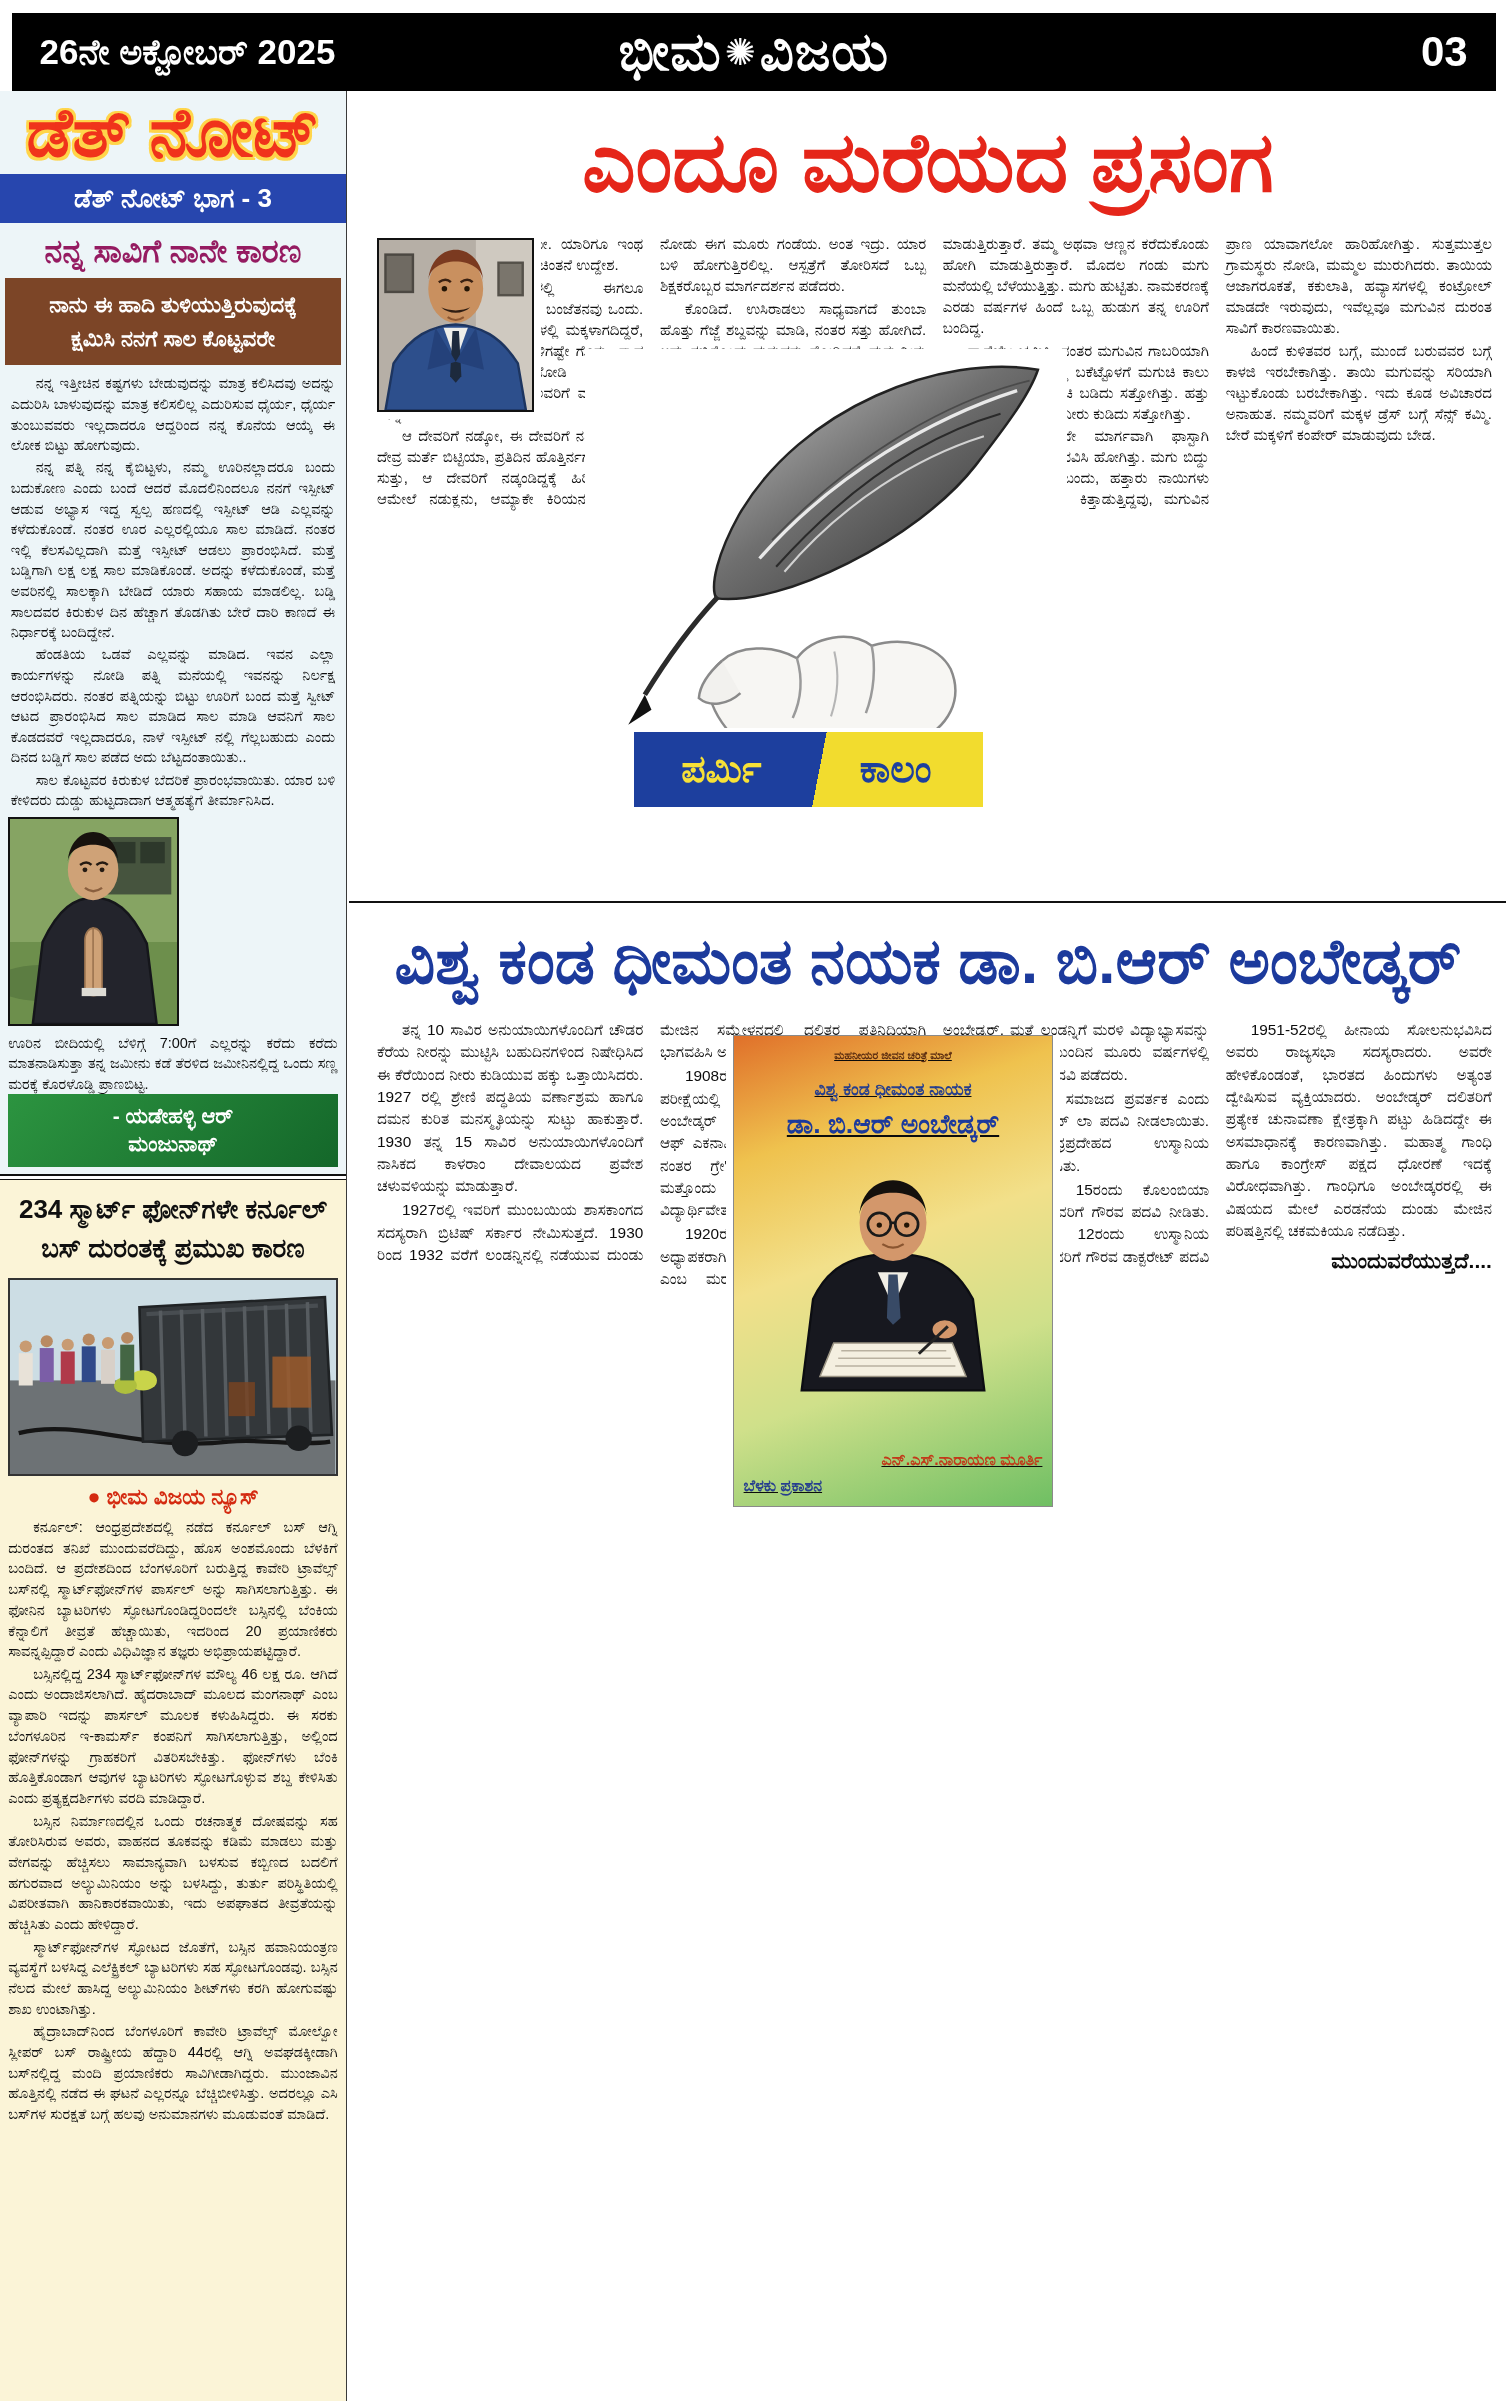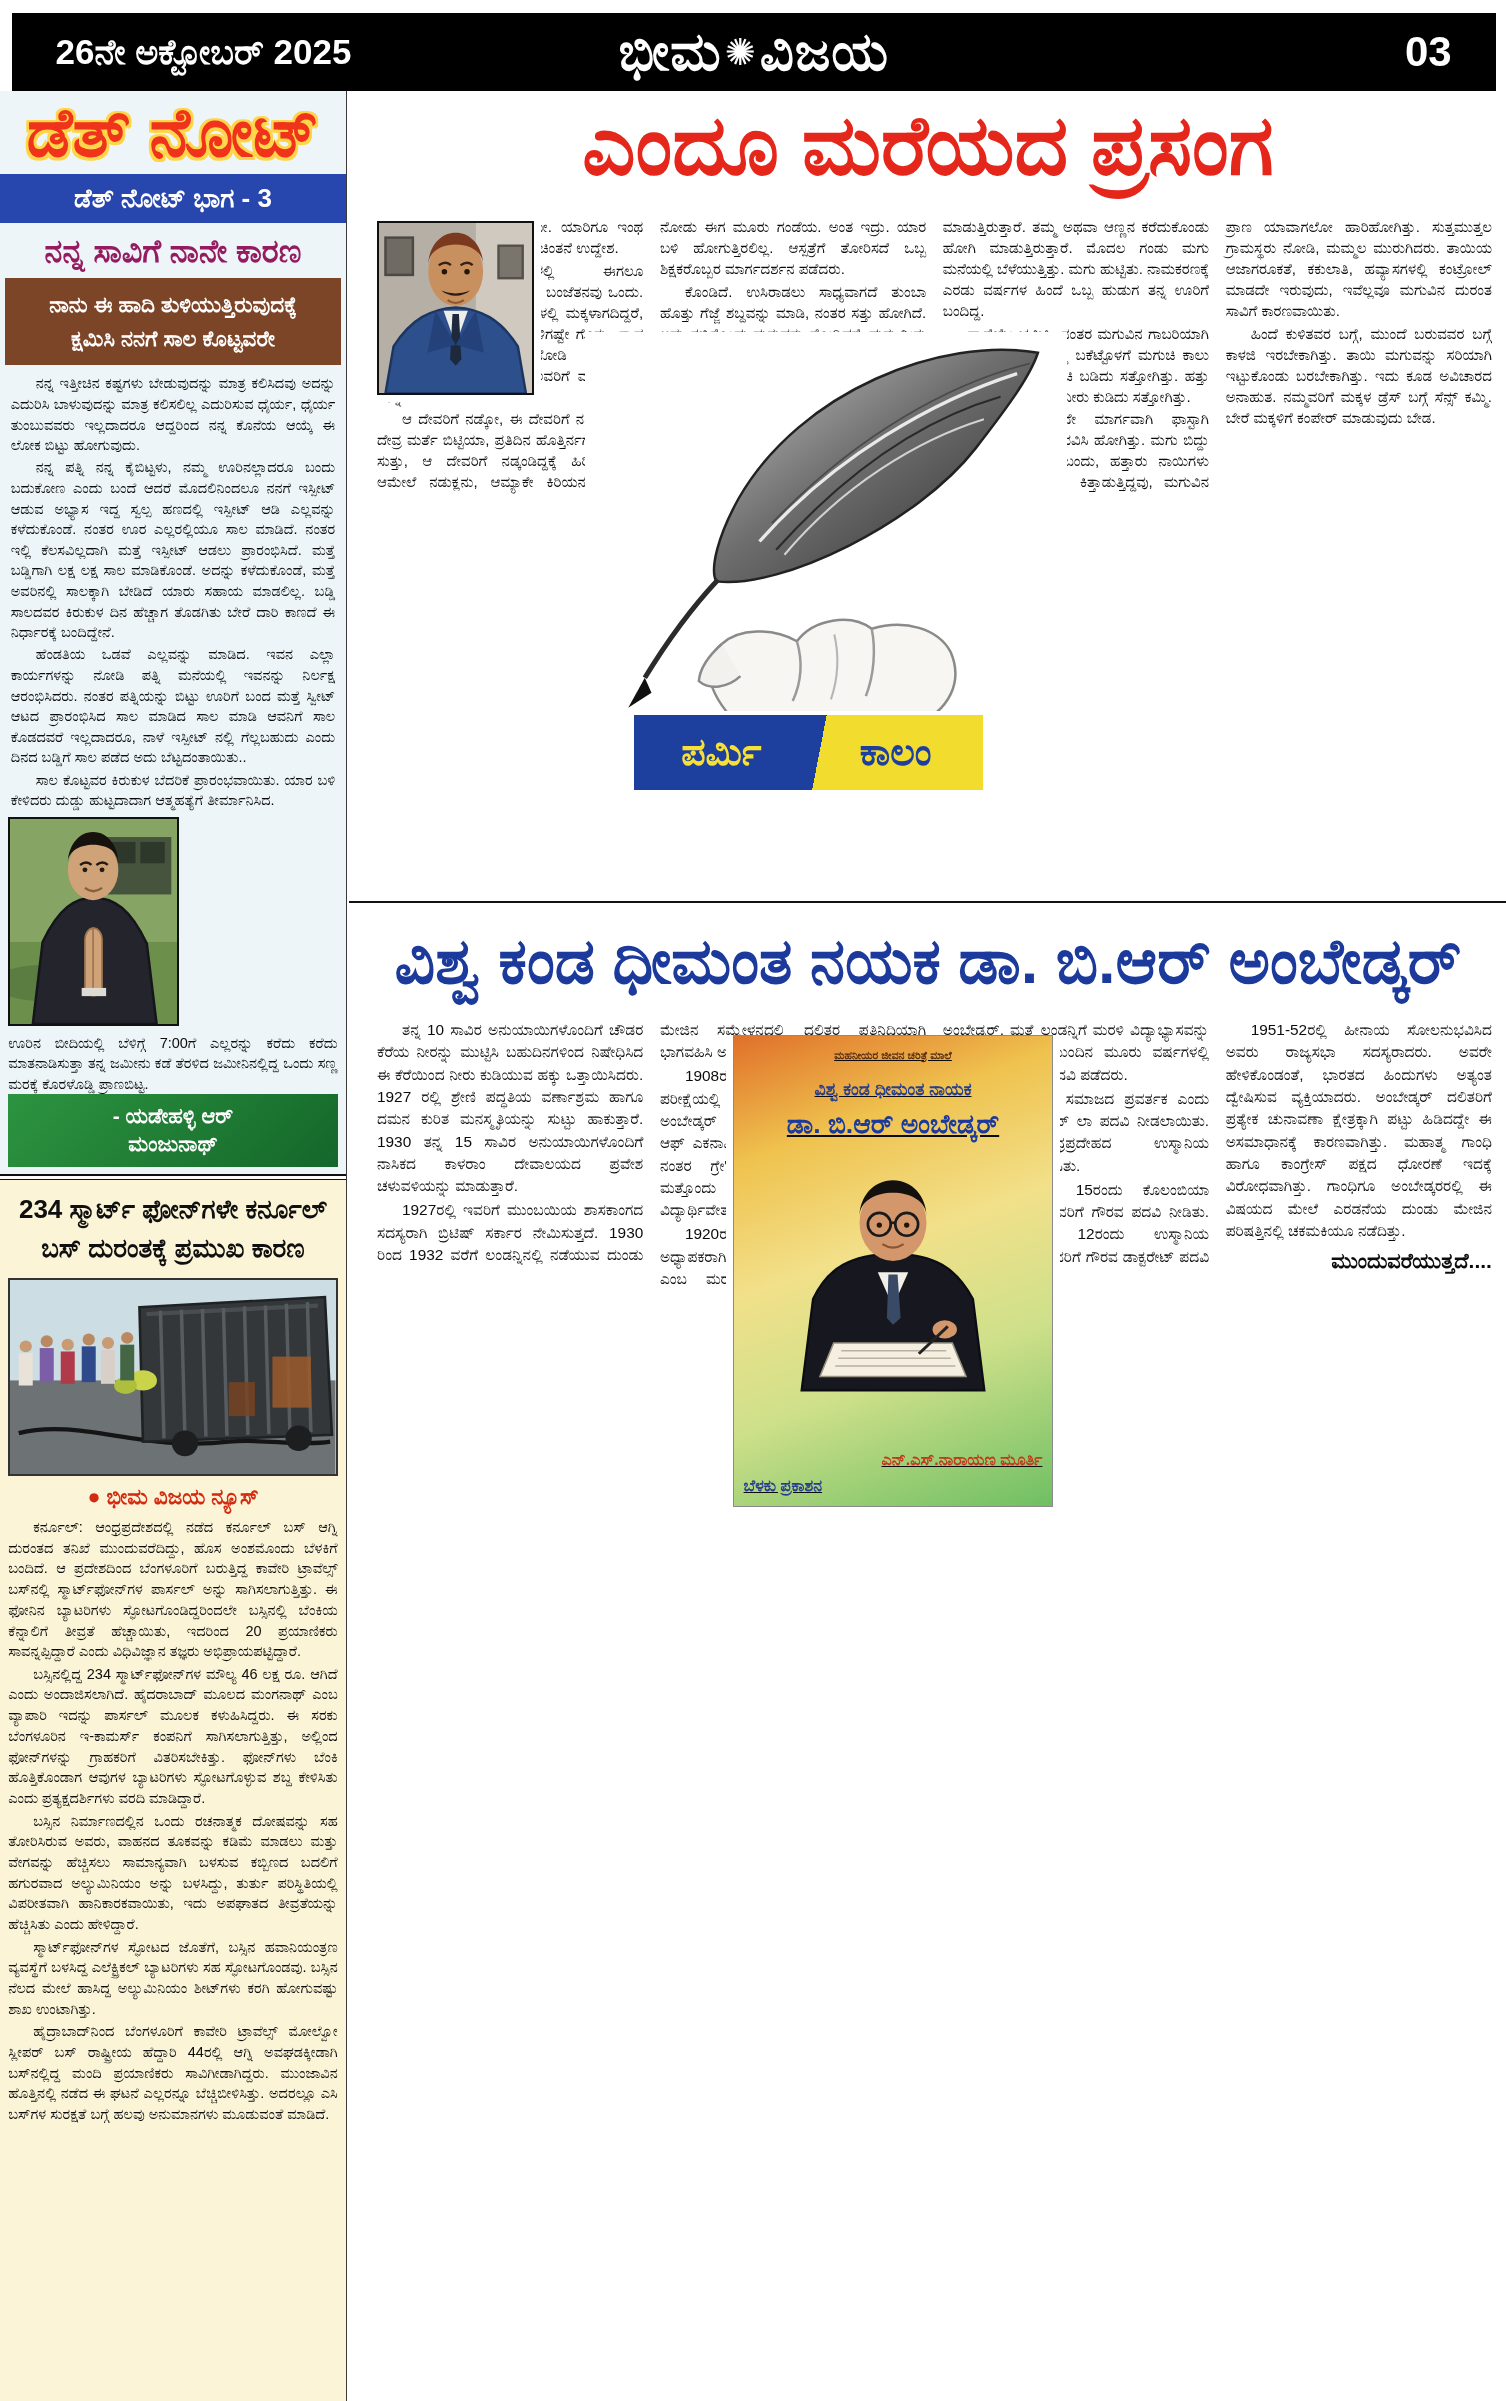--- a/index.html
+++ b/index.html
@@ -1,20 +1,20 @@
 <!DOCTYPE html>
 <html style="font-size:13.3px"><head>
 <meta charset="utf-8">
 <style>
   html,body{margin:0;padding:0;}
   body{width:1507px;height:2401px;position:relative;overflow:hidden;background:#fff;
        font-family:"Liberation Sans","DejaVu Sans",sans-serif;color:#0c0c0c;}
   
   .masthead{position:absolute;left:11.6px;top:13.3px;width:1484px;height:78px;background:#000;
-            display:flex;align-items:center;color:#fff;box-sizing:border-box;padding:0 44px;}
+            display:flex;align-items:center;color:#fff;box-sizing:border-box;padding:0 28px;}
   .mh-date{flex:1;font-size:35px;font-weight:bold;}
   .mh-title{flex:1.2;text-align:center;font-size:53px;font-weight:bold;letter-spacing:0.8px;white-space:nowrap;}
   .mh-chakra{font-size:37px;vertical-align:5px;padding:0 3.3px;}
   .mh-page{flex:1;text-align:right;font-size:42px;font-weight:bold;}
   
   #leftcol{position:absolute;left:0;top:91px;width:347px;height:2310px;border-right:1.7px solid #3a3a3a;
            display:flex;flex-direction:column;box-sizing:border-box;}
   .lc-top{background:#edf5f8;padding:3.3px 0 0;}
   .dn-title{font-size:68px;font-weight:bold;color:#f0331b;text-align:center;line-height:1.12;
     text-shadow:-2.5px -2.5px 0 #ffd54a,2.5px -2.5px 0 #ffd54a,-2.5px 2.5px 0 #ffd54a,2.5px 2.5px 0 #ffd54a,
@@ -31,21 +31,21 @@
   .pr-right{flex:1;display:flex;flex-direction:column;font-size:14.5px;line-height:1.4;text-align:justify;}
   .sig-box{margin-top:auto;background:linear-gradient(135deg,#2c9440,#14672a);color:#fff;font-weight:bold;
            font-size:21px;text-align:center;padding:8.3px 1.7px;line-height:1.35;}
   .divider2{border-top:2.1px solid #111;border-bottom:1.2px solid #111;height:3.3px;background:#fff;}
   .bus-sec{background:#fbf4d7;padding:10px 8.3px 0;flex:1;}
   .bus-head{font-size:26px;font-weight:bold;color:#101010;text-align:center;line-height:1.5;}
   .bus-photo{width:100%;height:198px;border:2.5px solid #333;box-sizing:border-box;margin-top:10px;background:#cfdfe6;}
   .bus-credit{color:#d42a10;font-weight:bold;font-size:21.6px;text-align:center;margin:8.3px 0 6.6px;}
   .bus-body{font-size:14.5px;line-height:1.43;text-align:justify;}
   
-  #art1{position:absolute;left:349px;top:83px;width:1158px;height:812px;box-sizing:border-box;}
+  #art1{position:absolute;left:349px;top:100px;width:1158px;height:812px;box-sizing:border-box;}
   .a1-head{height:133px;font-size:83px;font-weight:bold;color:#e5261a;text-align:center;line-height:125px;}
   .a1-body{position:relative;margin:0 15px 0 28px;height:673px;column-count:4;column-gap:16.6px;
            column-fill:balance;font-size:15px;line-height:1.4;text-align:justify;}
   .overlay{position:absolute;background:#fff;box-sizing:border-box;}
   .ov-photo1{left:0;top:5px;width:164px;height:181px;padding:0 6.6px 6.6px 0;}
   .ov-photo1 .frame{width:100%;height:100%;border:2.5px solid #111;box-sizing:border-box;background:#b6afa6;}
   .ov-byline{left:169px;top:16.6px;width:399px;height:90px;padding:0 8.3px 8.3px 0;}
   .byline-inner{background:#000;color:#fff;height:100%;display:flex;flex-direction:column;
                 justify-content:center;text-align:center;}
   .byline-author{font-size:25px;font-weight:bold;}

